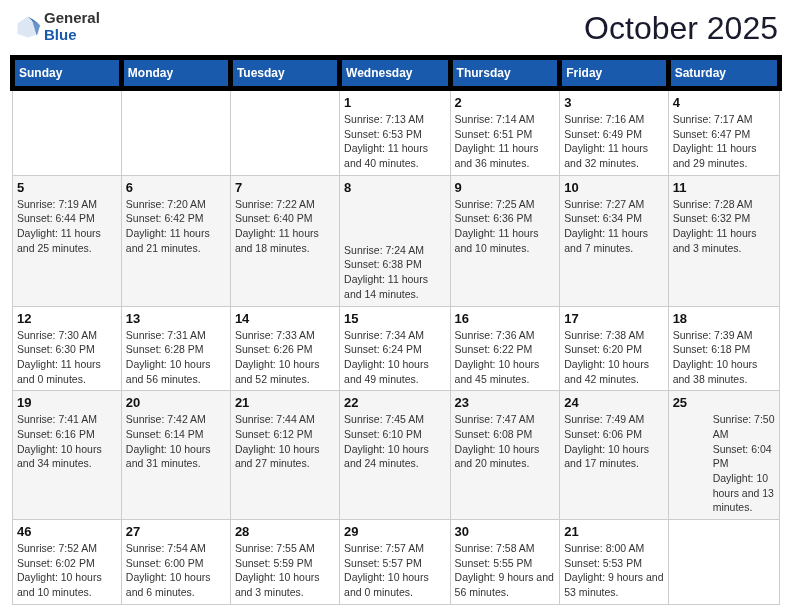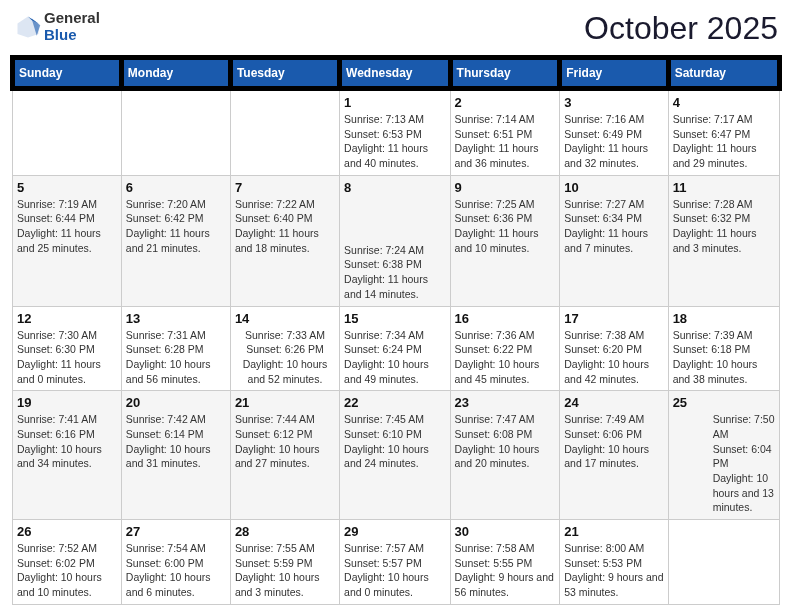--- a/index.html
+++ b/index.html
@@ -214,21 +214,21 @@
 Daylight: 11 hours and 0 minutes.</div>
         </td>
         <td>
           <div class="day-number">13</div>
           <div class="day-info" style="white-space: pre-line;">Sunrise: 7:31 AM
 Sunset: 6:28 PM
 Daylight: 10 hours and 56 minutes.</div>
         </td>
         <td>
           <div class="day-number">14</div>
-          <div class="day-info" style="white-space: pre-line; text-align: center;">Sunrise: 7:33 AM
+          <div class="day-info" style="white-space: pre-line;">Sunrise: 7:33 AM
 Sunset: 6:26 PM
 Daylight: 10 hours and 52 minutes.</div>
         </td>
         <td>
           <div class="day-number">15</div>
           <div class="day-info" style="white-space: pre-line;">Sunrise: 7:34 AM
 Sunset: 6:24 PM
 Daylight: 10 hours and 49 minutes.</div>
         </td>
         <td>
@@ -289,21 +289,21 @@
         </td>
         <td>
           <div class="day-number">25</div>
           <div class="day-info" style="white-space: pre-line; margin-left: 40px;">Sunrise: 7:50 AM
 Sunset: 6:04 PM
 Daylight: 10 hours and 13 minutes.</div>
         </td>
       </tr>
       <tr>
         <td>
-          <div class="day-number">26</div>
+          <div class="day-number">46</div>
           <div class="day-info" style="white-space: pre-line;">Sunrise: 7:52 AM
 Sunset: 6:02 PM
 Daylight: 10 hours and 10 minutes.</div>
         </td>
         <td>
           <div class="day-number">27</div>
           <div class="day-info" style="white-space: pre-line;">Sunrise: 7:54 AM
 Sunset: 6:00 PM
 Daylight: 10 hours and 6 minutes.</div>
         </td>

